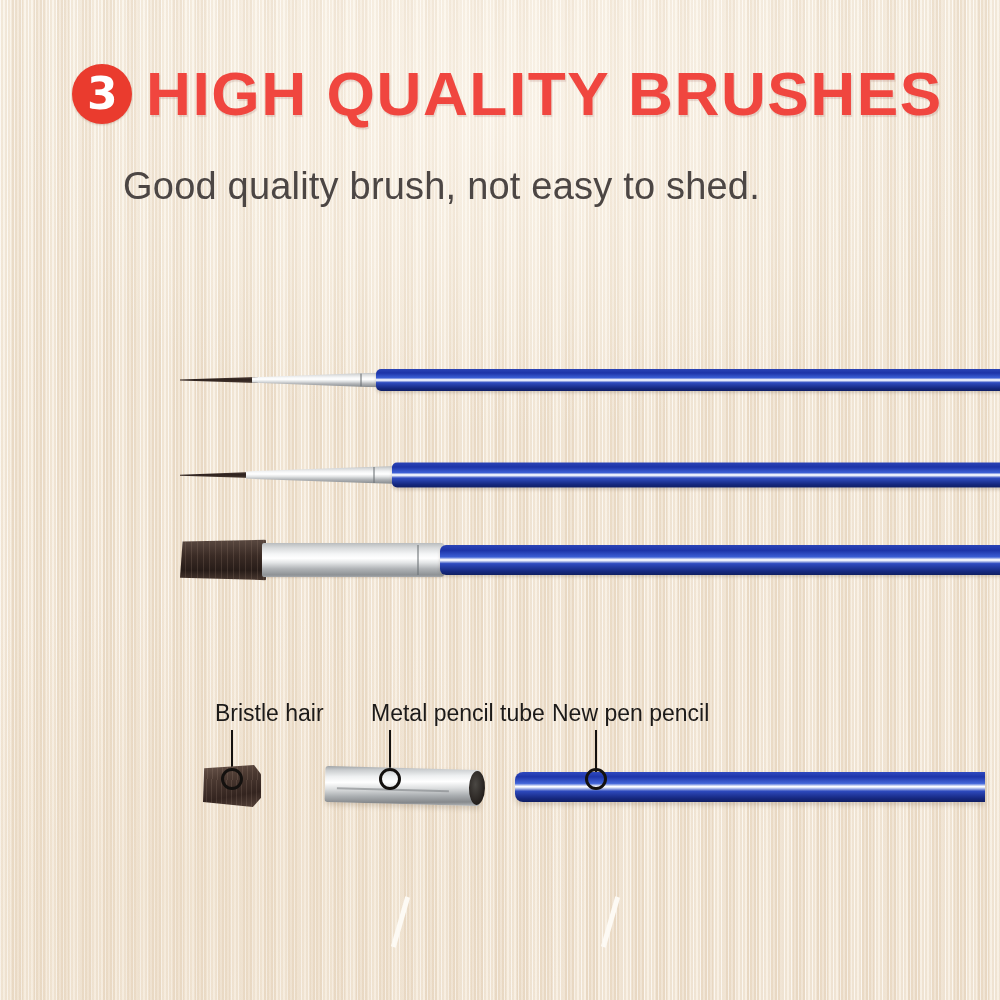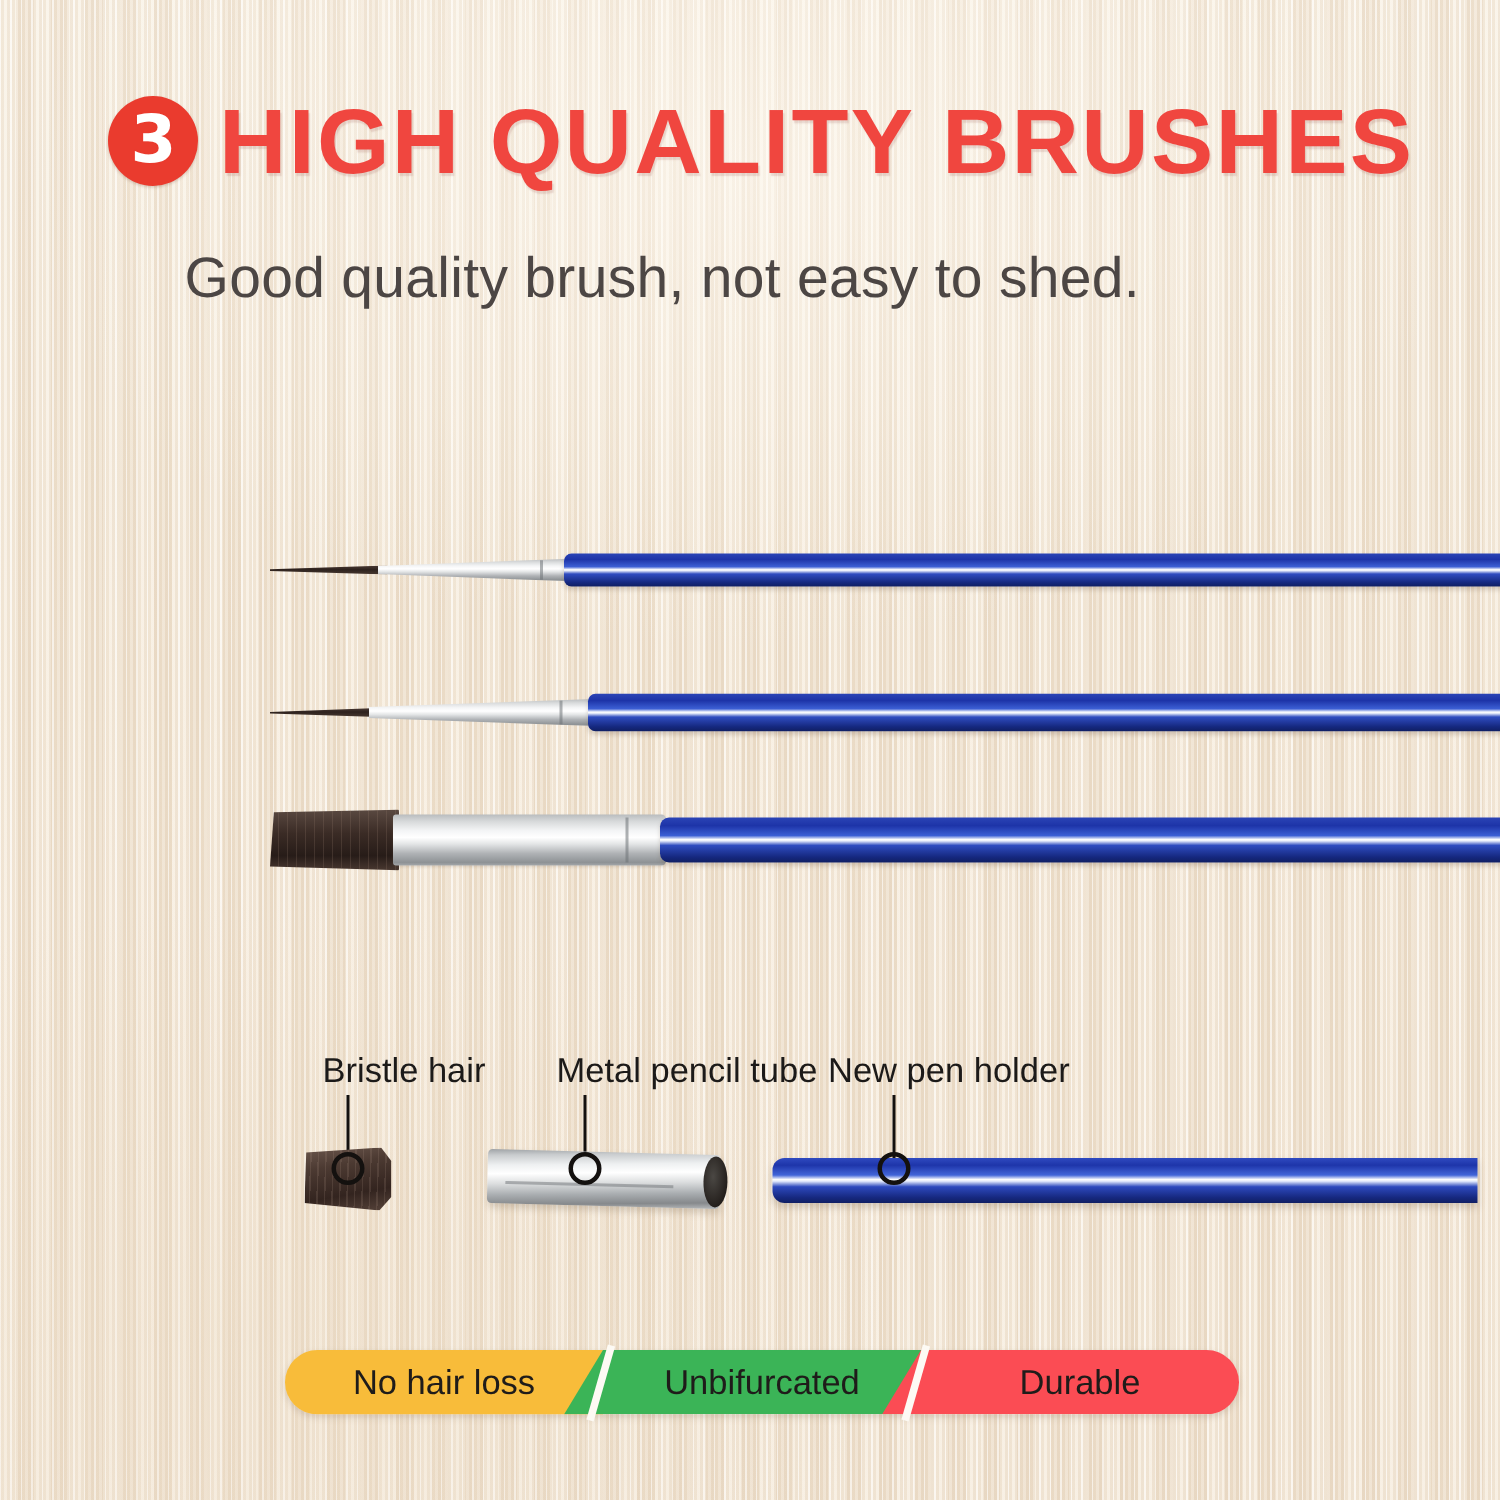--- a/index.html
+++ b/index.html
@@ -374,26 +374,21 @@
   <div class="leader-dot" style="left:221px; top:768px;"></div>
 
   <div class="callout-label" style="left:308px; top:700px;margin-left:23px;">Metal pencil tube</div>
   <div class="leader" style="left:389px; top:730px; height:48px;"></div>
   <div class="part-tube">
     <div class="tube-seam"></div>
     <div class="tube-end"></div>
   </div>
   <div class="leader-dot" style="left:379px; top:768px;"></div>
 
-  <div class="callout-label" style="left:512px; top:700px;">New pen holder</div>
+  <div class="callout-label" style="left:512px; top:700px;">New pen pencil</div>
   <div class="leader" style="left:595px; top:730px; height:48px;"></div>
   <div class="part-holder"></div>
   <div class="leader-dot" style="left:585px; top:768px;"></div>
 
-  <div class="ribbon">
-    <div class="ribbon-seg seg-a">No hair loss</div>
-    <div class="ribbon-seg seg-b">Unbifurcated</div>
-    <div class="ribbon-seg seg-c">Durable</div>
-  </div>
   <div class="slash" id="slash-1" style="top:896px;"></div>
   <div class="slash" id="slash-2" style="top:896px;"></div>
 
 </div>
 
 </body></html>

